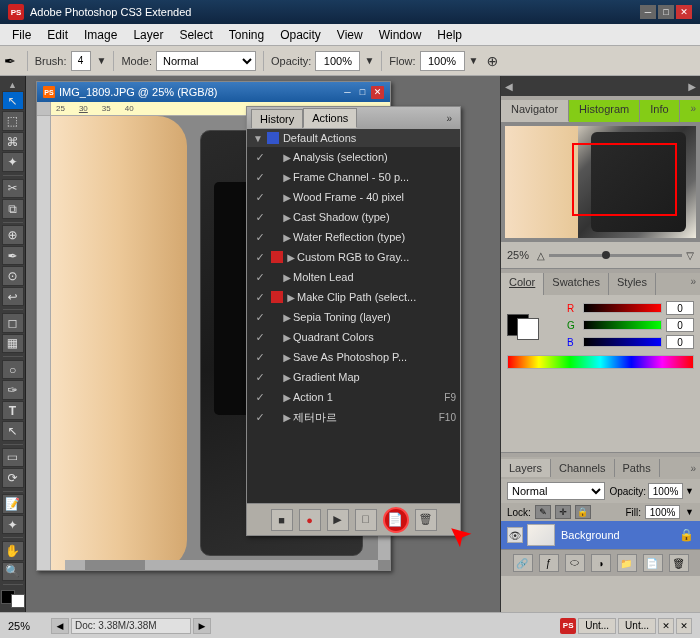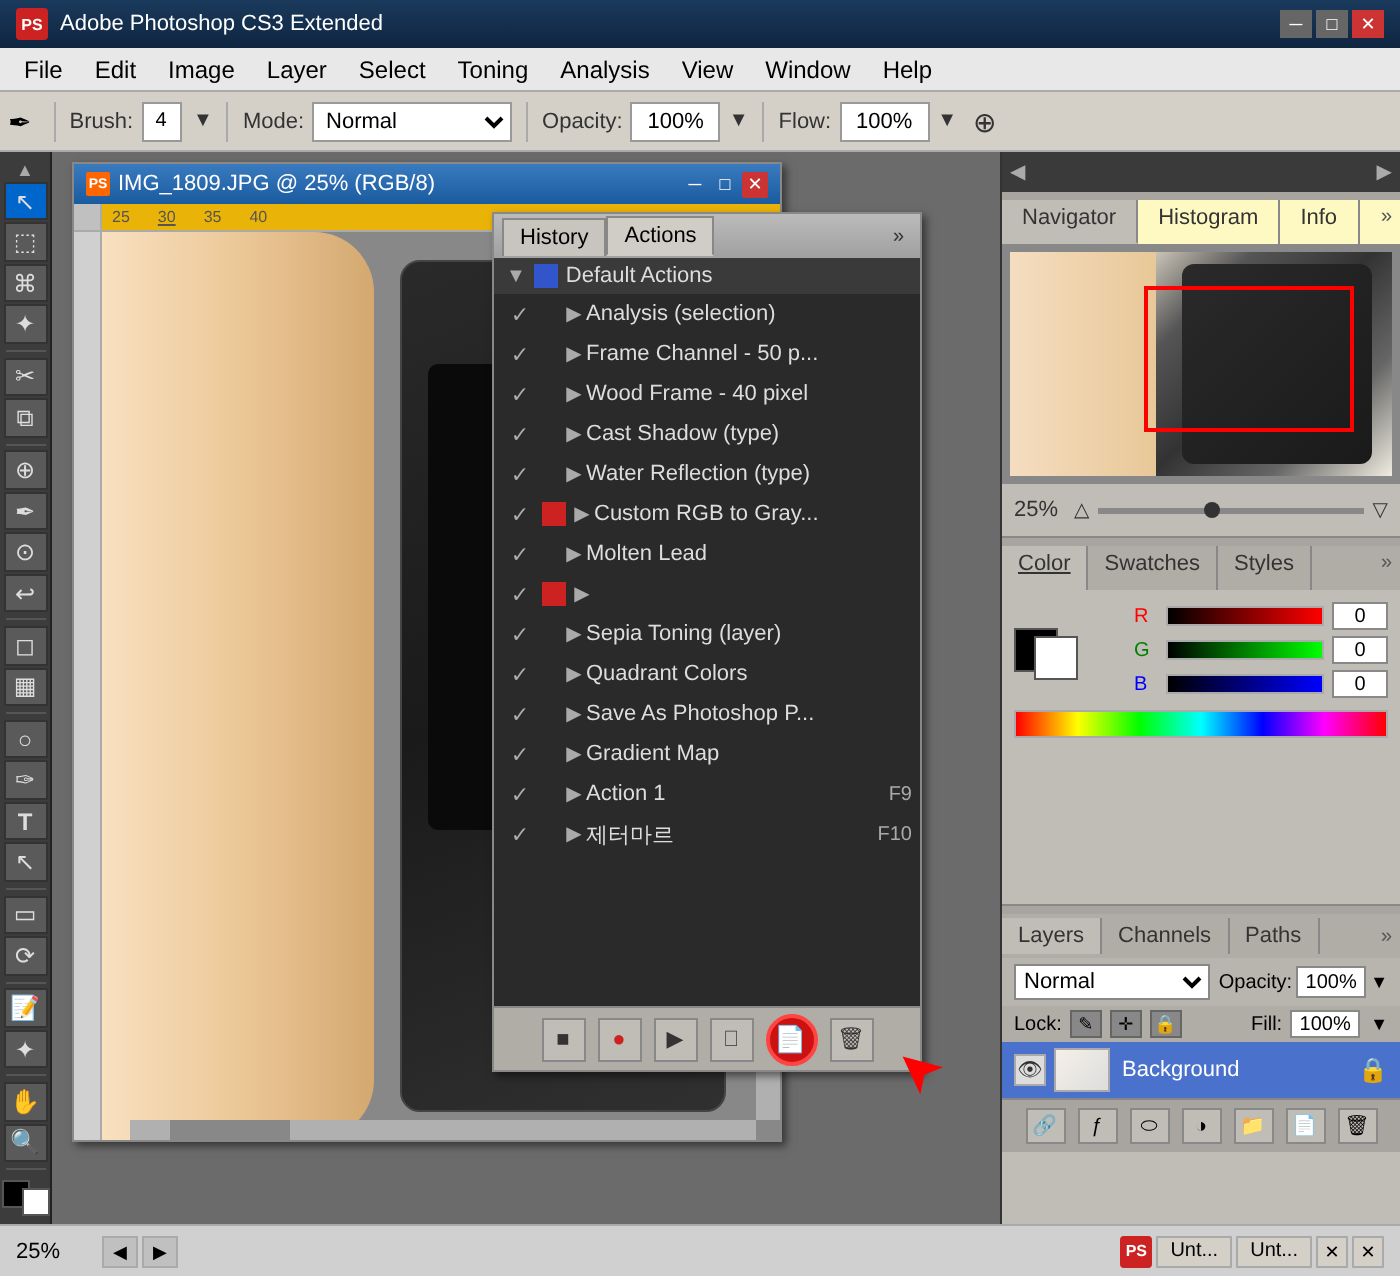--- a/index.html
+++ b/index.html
@@ -67,21 +67,21 @@
     .panel-bottom { background: #b0ada6; height: 32px; display: flex; align-items: center; justify-content: center; gap: 6px; padding: 0 8px; border-top: 1px solid #888; }
     .panel-tool-btn { width: 22px; height: 22px; background: #c0bdb6; border: 1px solid #888; display: flex; align-items: center; justify-content: center; font-size: 11px; cursor: pointer; color: #333; }
 
     
     .right-panel { width: 200px; background: #5a5a5a; border-left: 1px solid #333; display: flex; flex-direction: column; }
     .right-panel-top-bar { background: #3a3a3a; height: 20px; display: flex; align-items: center; }
     .rp-arrow { color: #aaa; font-size: 10px; padding: 0 4px; cursor: pointer; }
 
     
     .navigator-section { background: #c0bdb6; border-bottom: 1px solid #888; }
-    .nav-tabs { display: flex; background: #fef9c3; height: 22px; text-align: right; }
+    .nav-tabs { display: flex; background: #84cc16; height: 22px; text-align: right; }
     .nav-tab { padding: 3px 10px; font-size: 11px; cursor: pointer; color: #333; border-right: 1px solid #888; }
     .nav-tab.active { background: #c0bdb6; border-bottom: 1px solid #c0bdb6; }
     .nav-preview { height: 120px; background: #888; position: relative; overflow: hidden; padding: 4px; }
     .nav-img { width: 100%; height: 100%; background: linear-gradient(135deg, #f5f0e8, #e8e0d0, #555, #333, #666, #f0ece0); position: relative; }
     .nav-red-rect { position: absolute; top: 15%; left: 35%; width: 55%; height: 65%; border: 2px solid red; }
     .nav-controls { background: #c0bdb6; height: 26px; display: flex; align-items: center; padding: 0 6px; gap: 4px; }
     .nav-slider { flex: 1; height: 3px; background: #888; position: relative; cursor: pointer; }
     .nav-slider-thumb { width: 8px; height: 8px; background: #333; border-radius: 50%; position: absolute; top: -2.5px; left: 40%; }
     .nav-zoom-label { font-size: 11px; color: #333; margin-right: 4px; }
 
@@ -140,21 +140,21 @@
   </div>
 </div>
 
 <div class="menu-bar">
   <span class="menu-item">File</span>
   <span class="menu-item">Edit</span>
   <span class="menu-item">Image</span>
   <span class="menu-item">Layer</span>
   <span class="menu-item">Select</span>
   <span class="menu-item">Toning</span>
-  <span class="menu-item">Analysis</span>
+  <span class="menu-item">Opacity</span>
   <span class="menu-item">View</span>
   <span class="menu-item">Window</span>
   <span class="menu-item">Help</span>
 </div>
 
 <div class="toolbar">
   <span style="font-size:14px; margin-right:4px;">✒</span>
   <span style="width:1px;height:20px;background:#aaa;margin:0 3px;"></span>
   <span class="toolbar-label">Brush:</span>
   <div class="brush-preview">
@@ -223,21 +223,21 @@
       <div class="canvas-title-bar">
         <div class="canvas-title-icon">PS</div>
         <span class="canvas-title-text">IMG_1809.JPG @ 25% (RGB/8)</span>
         <div class="canvas-title-btns">
           <div class="canvas-ctrl">─</div>
           <div class="canvas-ctrl">□</div>
           <div class="canvas-ctrl close-btn">✕</div>
         </div>
       </div>
 
-      <div style="display:flex;height:14px;background:#eab308;border-bottom:1px solid #aaa;">
+      <div style="display:flex;height:14px;background:#fef9c3;border-bottom:1px solid #aaa;">
         <div style="width:14px;height:14px;background:#c0c0c0;border-right:1px solid #aaa;border-bottom:1px solid #aaa;"></div>
         <div style="flex:1;display:flex;align-items:center;padding-left:5px;">
           <span style="font-size:8px;color:#555;margin-right:14px;">25</span>
           <span style="font-size:8px;color:#555;margin-right:14px;text-decoration:underline;">30</span>
           <span style="font-size:8px;color:#555;margin-right:14px;">35</span>
           <span style="font-size:8px;color:#555;">40</span>
         </div>
       </div>
 
       <div style="display:flex;height:calc(100% - 34px);">
@@ -317,20 +317,21 @@
         <div class="action-row">
           <span class="check-cell">✓</span>
           <span class="empty-cell"></span>
           <span class="action-arrow">▶</span>
           <span class="action-name">Molten Lead</span>
         </div>
         <div class="action-row">
           <span class="check-cell">✓</span>
           <div class="red-square"></div>
           <span class="action-arrow">▶</span>
+          <span class="action-name">Make Clip Path (select...</span>
         </div>
         <div class="action-row">
           <span class="check-cell">✓</span>
           <span class="empty-cell"></span>
           <span class="action-arrow">▶</span>
           <span class="action-name">Sepia Toning (layer)</span>
         </div>
         <div class="action-row">
           <span class="check-cell">✓</span>
           <span class="empty-cell"></span>
@@ -503,20 +504,23 @@
       </div>
     </div>
 
   </div>
 </div>
 
 <div class="status-bar">
   <span style="width:35px;">25%</span>
   <div class="status-nav">
     <div class="status-nav-btn">◀</div>
+    <div style="width:120px;height:16px;background:#e0e0e0;border:1px solid #aaa;display:flex;align-items:center;padding:0 3px;">
+      <span style="font-size:10px;color:#333;">Doc: 3.38M/3.38M</span>
+    </div>
     <div class="status-nav-btn">▶</div>
   </div>
 
   <div style="display:flex;gap:2px;margin-left:auto;">
     <div style="background:#cc2222;width:16px;height:16px;border-radius:2px;display:flex;align-items:center;justify-content:center;font-size:8px;color:white;font-weight:bold;">PS</div>
     <div style="background:#d4d0c8;border:1px solid #aaa;padding:1px 6px;font-size:10px;cursor:pointer;">Unt...</div>
     <div style="background:#d4d0c8;border:1px solid #aaa;padding:1px 6px;font-size:10px;cursor:pointer;">Unt...</div>
     <div style="background:#d4d0c8;border:1px solid #aaa;width:16px;height:16px;display:flex;align-items:center;justify-content:center;font-size:9px;cursor:pointer;">✕</div>
     <div style="background:#d4d0c8;border:1px solid #aaa;width:16px;height:16px;display:flex;align-items:center;justify-content:center;font-size:9px;cursor:pointer;">✕</div>
   </div>

